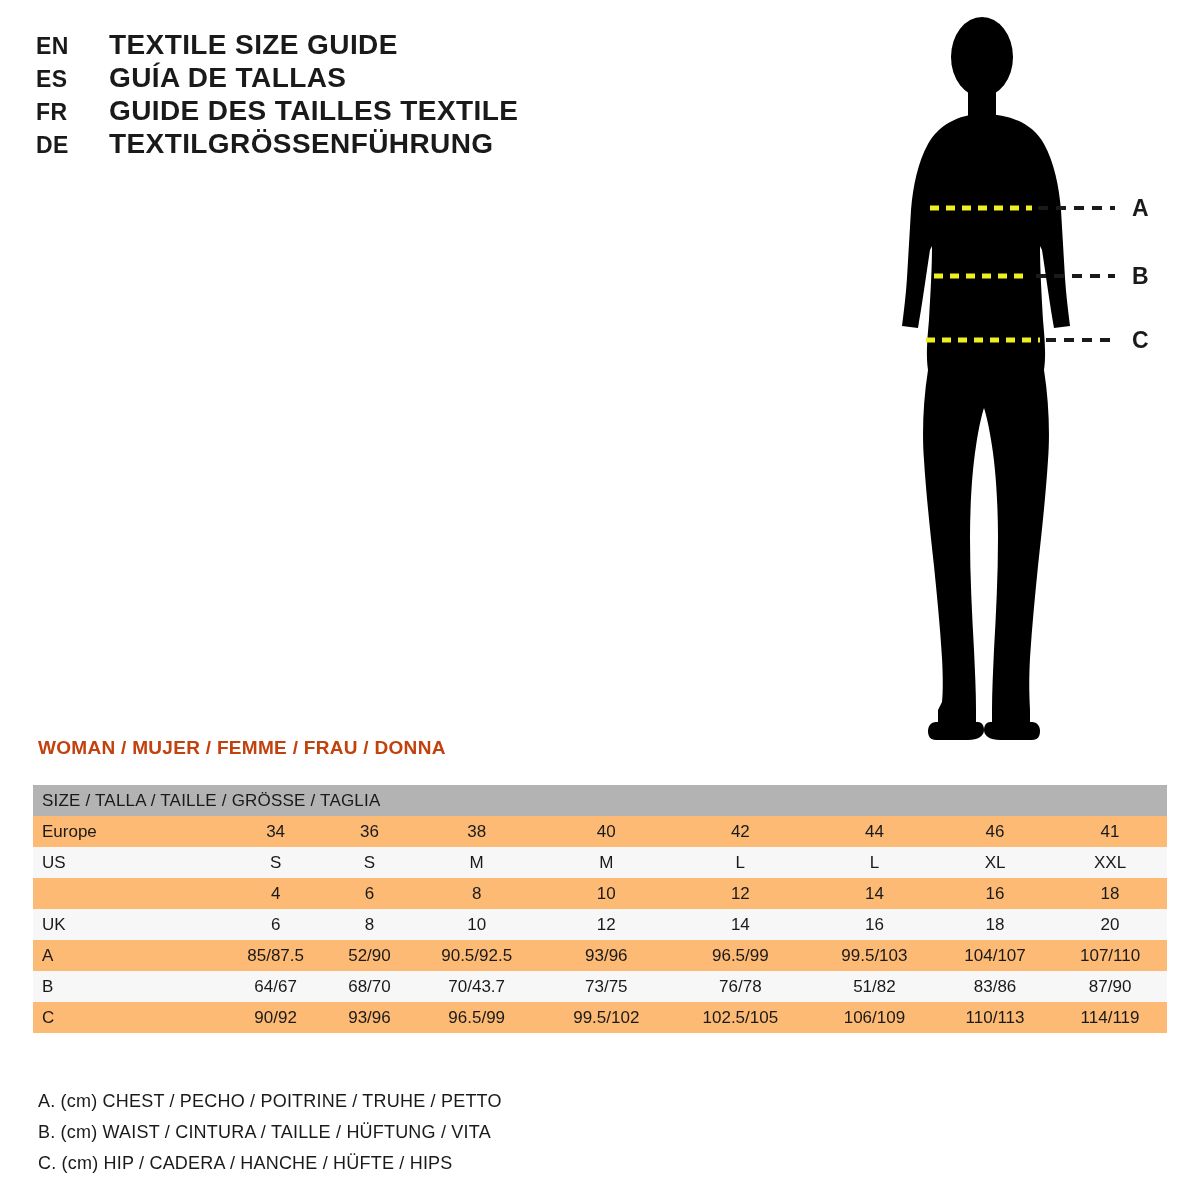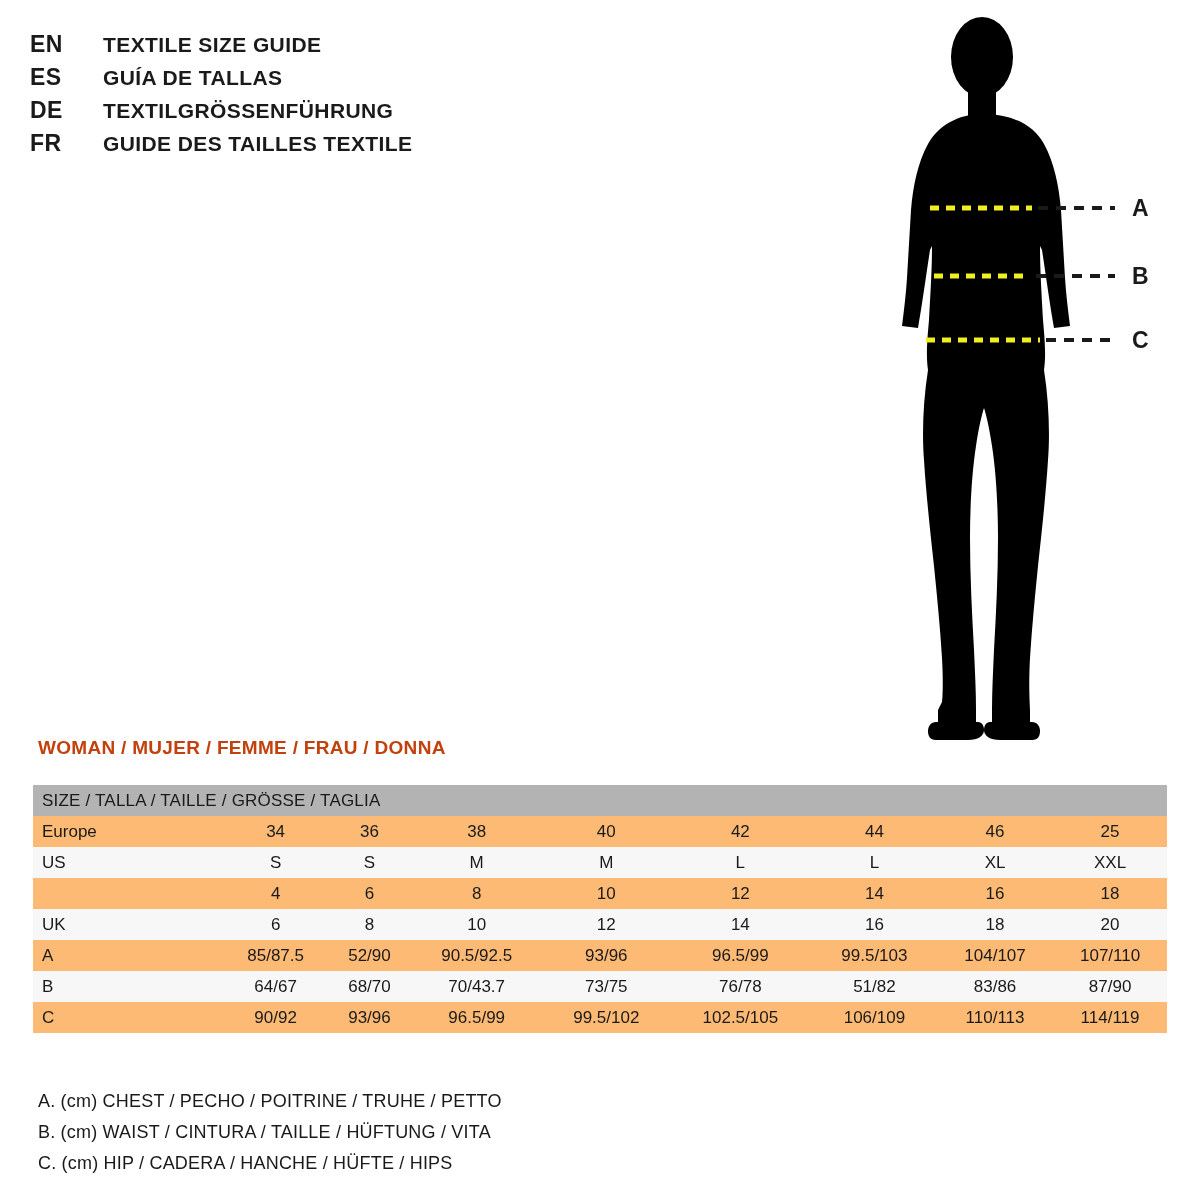--- a/index.html
+++ b/index.html
@@ -13,38 +13,38 @@
     font-family: "Liberation Sans", sans-serif;
     color: #1a1a1a;
     position: relative;
     overflow: hidden;
   }
 
   
   #title-block {
     position: absolute;
     top: 28px;
-    left: 30px;
+    left: 36px;
     width: 560px;
   }
   .title-row {
     display: flex;
     align-items: baseline;
     height: 33px;
     line-height: 33px;
   }
   .title-lang {
     width: 73px;
     font-size: 23px;
     font-weight: bold;
     letter-spacing: 0.5px;
     color: #1a1a1a;
   }
   .title-text {
-    font-size: 21px;
+    font-size: 28px;
     font-weight: bold;
     letter-spacing: 0.4px;
     color: #1a1a1a;
     white-space: nowrap;
   }
 
   
   #figure-area {
     position: absolute;
     left: 860px;
@@ -134,26 +134,26 @@
 <div id="title-block">
   <div class="title-row">
     <span class="title-lang">EN</span>
     <span class="title-text">TEXTILE SIZE GUIDE</span>
   </div>
   <div class="title-row">
     <span class="title-lang">ES</span>
     <span class="title-text">GUÍA DE TALLAS</span>
   </div>
   <div class="title-row">
+    <span class="title-lang">FR</span>
+    <span class="title-text">GUIDE DES TAILLES TEXTILE</span>
+  </div>
+  <div class="title-row">
     <span class="title-lang">DE</span>
     <span class="title-text">TEXTILGRÖSSENFÜHRUNG</span>
-  </div>
-  <div class="title-row">
-    <span class="title-lang">FR</span>
-    <span class="title-text">GUIDE DES TAILLES TEXTILE</span>
   </div>
 </div>
 
 <div id="figure-area">
   <svg id="figure-svg" width="330" height="740" viewBox="0 0 330 740">
 
     <g fill="#000000">
 
       <ellipse cx="122" cy="47" rx="31" ry="40"></ellipse>
 
@@ -225,21 +225,21 @@
 
     <tr class="shade-a">
       <td class="row-head">Europe</td>
       <td>34</td>
       <td>36</td>
       <td>38</td>
       <td>40</td>
       <td>42</td>
       <td>44</td>
       <td>46</td>
-      <td>25</td>
+      <td>41</td>
     </tr>
 
     <tr class="shade-b">
       <td class="row-head">US</td>
       <td>S</td>
       <td>S</td>
       <td>M</td>
       <td>M</td>
       <td>L</td>
       <td>L</td>

